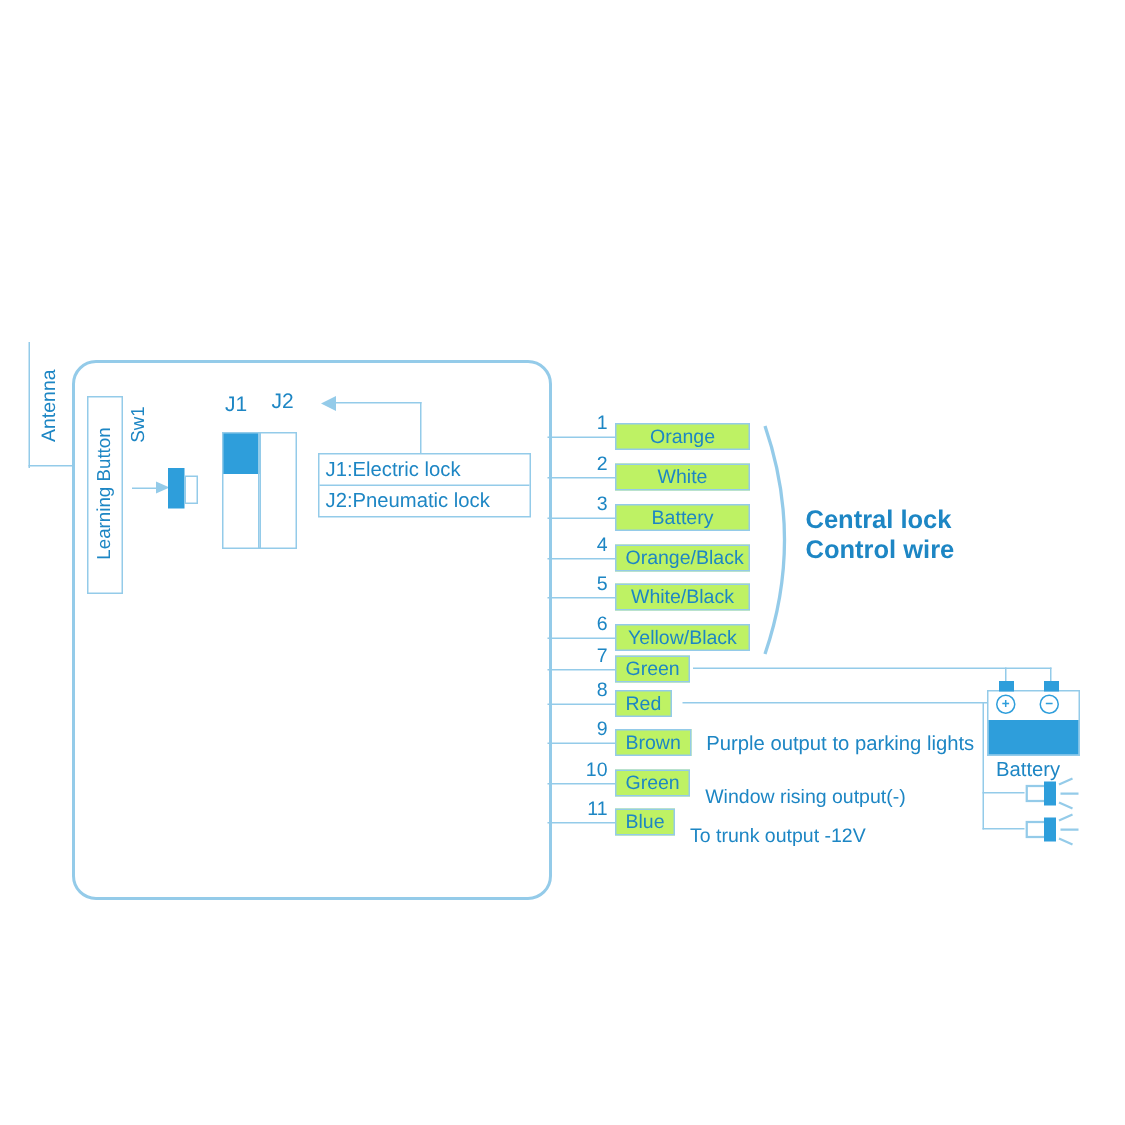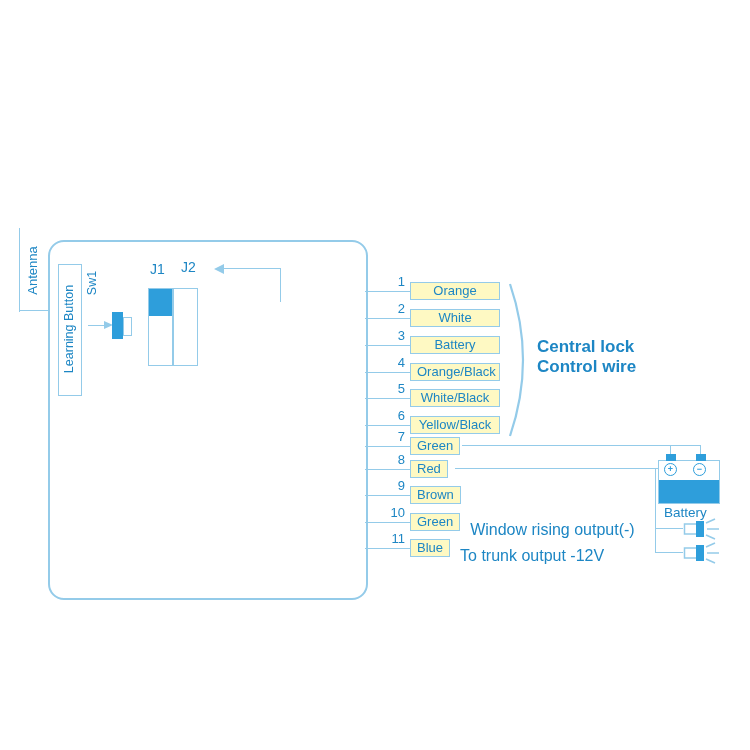--- a/index.html
+++ b/index.html
@@ -44,27 +44,27 @@
   .arr-right{position:absolute;width:0;height:0;
     border-left:9px solid var(--line);border-top:4.5px solid transparent;border-bottom:4.5px solid transparent;}
 
   .wire-row{position:absolute;left:365px;height:20px;display:flex;align-items:center;}
   .wire-row .num{
     position:absolute;left:16px;top:-7px;width:24px;text-align:right;
     font-size:13px;color:var(--text);
   }
   .wire-row .wseg{display:block;width:45px;height:0;border-top:1.6px solid var(--line);}
   .wire-row .cbox{
-    display:block;border:1.6px solid var(--line);background:#fef9c3;
+    display:block;border:1.6px solid var(--line);background:#bef264;
     font-size:13px;line-height:16px;color:var(--text);padding:0 6px;white-space:nowrap;
   }
   .wire-row .cbox.wide{width:76px;text-align:center;}
   .wire-row .note{margin-left:10px;color:var(--text);white-space:nowrap;}
   .note-a{font-size:13.5px;}
-  .note-b{font-size:16px;margin-top:16px;}
+  .note-b{font-size:13px;margin-top:16px;}
 
   .group-label{
     position:absolute;left:537px;top:337px;font-size:17px;font-weight:bold;
     color:var(--text);line-height:20px;white-space:nowrap;
   }
 
   .battery{position:absolute;left:658px;top:460px;width:60px;height:42px;border:1.5px solid var(--line);background:#fff;}
   .battery .term{position:absolute;top:-7px;width:10px;height:7px;background:var(--fill);}
   .battery .t1{left:7px;} .battery .t2{left:37px;}
   .battery .pole{
@@ -96,20 +96,24 @@
   <i class="arr-right" style="left:104px;top:321px;"></i>
   <div class="btn-fill"></div>
   <div class="btn-outline"></div>
 
   <div class="label" style="left:150px;top:261px;text-align:right;">J1</div>
   <div class="label" style="left:181px;top:259px;">J2</div>
   <div class="j1-fill"></div>
   <div class="j1-rect"></div>
   <div class="j2-rect"></div>
 
+  <div class="jnote">
+    <div>J1:Electric lock</div>
+    <div>J2:Pneumatic lock</div>
+  </div>
   <i class="vl" style="left:280px;top:268px;height:34px;"></i>
   <i class="hl" style="left:224px;top:268px;width:57px;"></i>
   <i class="arr-left" style="left:214px;top:264px;"></i>
 
   <div class="wire-row" style="top:281px;">
     <span class="num">1</span>
     <span class="wseg"></span>
     <span class="cbox wide">Orange</span>
   </div>
   <div class="wire-row" style="top:308px;">
@@ -144,20 +148,21 @@
   </div>
   <div class="wire-row" style="top:459px;">
     <span class="num">8</span>
     <span class="wseg"></span>
     <span class="cbox">Red</span>
   </div>
   <div class="wire-row" style="top:485px;">
     <span class="num">9</span>
     <span class="wseg"></span>
     <span class="cbox">Brown</span>
+    <span class="note note-a">Purple output to parking lights</span>
   </div>
   <div class="wire-row" style="top:512px;">
     <span class="num">10</span>
     <span class="wseg"></span>
     <span class="cbox">Green</span>
     <span class="note note-b">Window rising output(-)</span>
   </div>
   <div class="wire-row" style="top:538px;align-items:center;">
     <span class="num">11</span>
     <span class="wseg"></span>

